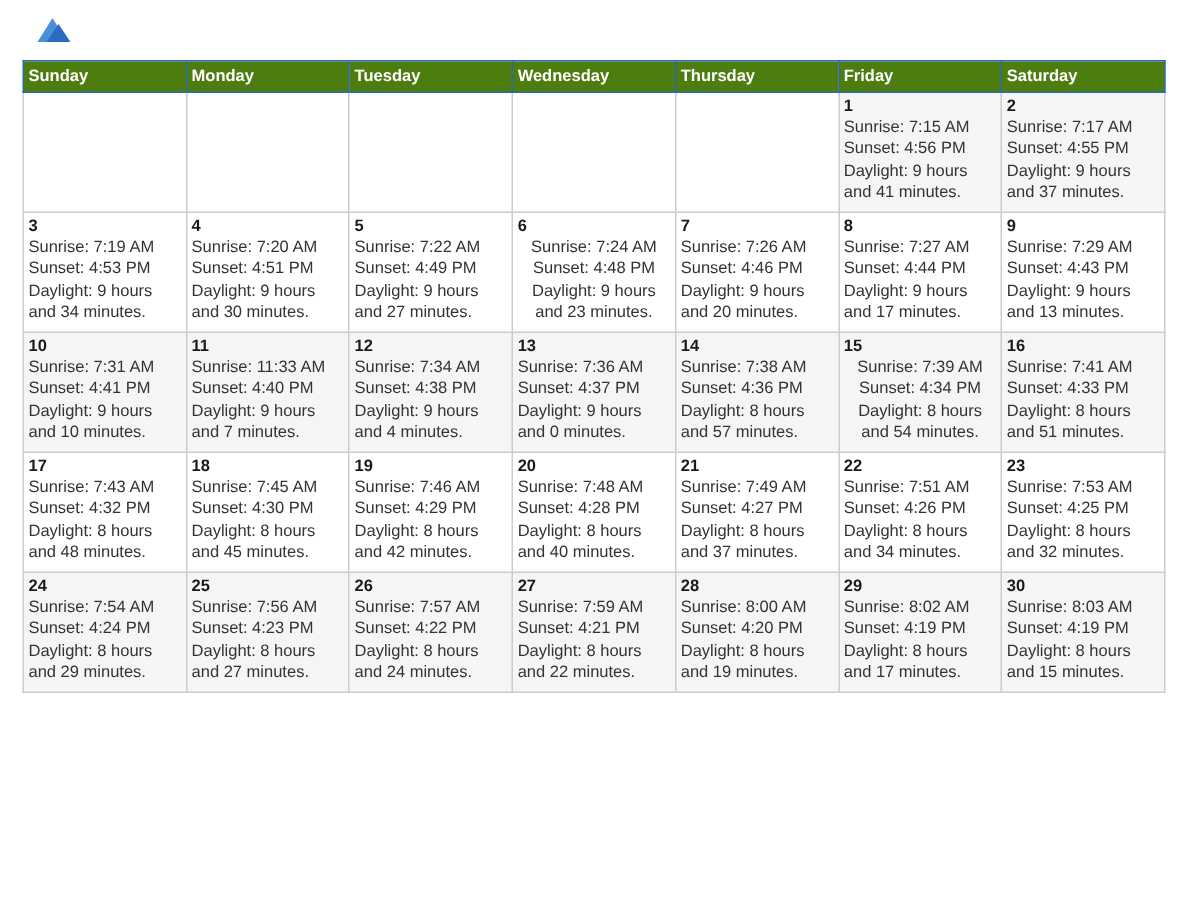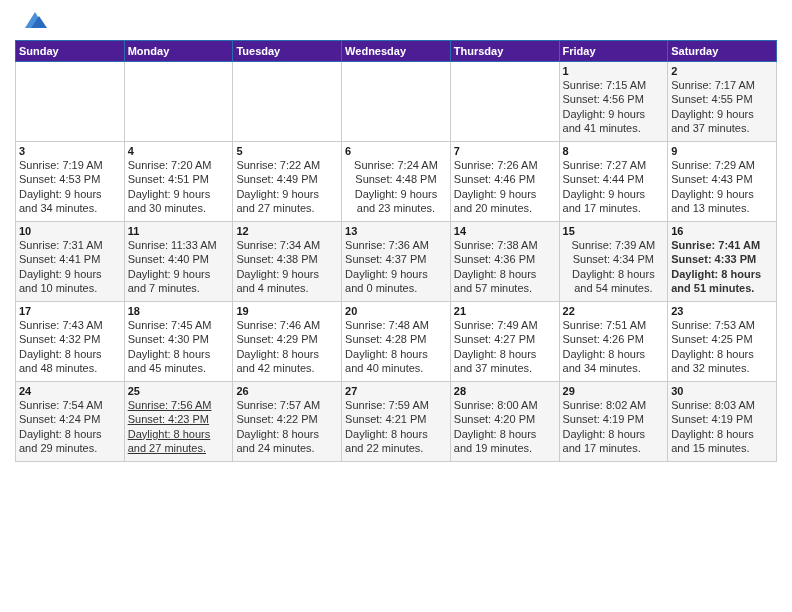--- a/index.html
+++ b/index.html
@@ -36,21 +36,21 @@
     .subtitle {
       font-size: 13px;
       color: #333;
     }
     .calendar {
       width: 100%;
       border-collapse: collapse;
       table-layout: fixed;
     }
     .calendar thead th {
-      background-color: #4c1d95;
+      background-color: #4d7c0f;
       color: #fff;
       font-size: 11px;
       font-weight: bold;
       padding: 4px 3px;
       text-align: left;
       border: 1px solid #2a6aaf;
     }
     .calendar tbody td {
       border: 1px solid #ccc;
       vertical-align: top;
@@ -227,21 +227,21 @@
           </td>
           <td>
             <span class="day-number">15</span>
             <div class="day-info" style="white-space: pre-line; text-align: center;">Sunrise: 7:39 AM
 Sunset: 4:34 PM
 Daylight: 8 hours
 and 54 minutes.</div>
           </td>
           <td>
             <span class="day-number">16</span>
-            <div class="day-info" style="white-space: pre-line; font-weight: bold;">Sunrise: 7:41 AM
+            <div class="day-info" style="white-space: pre-line;">Sunrise: 7:41 AM
 Sunset: 4:33 PM
 Daylight: 8 hours
 and 51 minutes.</div>
           </td>
         </tr>
         <tr>
           <td>
             <span class="day-number">17</span>
             <div class="day-info" style="white-space: pre-line;">Sunrise: 7:43 AM
 Sunset: 4:32 PM
@@ -294,21 +294,21 @@
         <tr>
           <td>
             <span class="day-number">24</span>
             <div class="day-info" style="white-space: pre-line;">Sunrise: 7:54 AM
 Sunset: 4:24 PM
 Daylight: 8 hours
 and 29 minutes.</div>
           </td>
           <td>
             <span class="day-number">25</span>
-            <div class="day-info" style="white-space: pre-line; text-decoration: underline;">Sunrise: 7:56 AM
+            <div class="day-info" style="white-space: pre-line;">Sunrise: 7:56 AM
 Sunset: 4:23 PM
 Daylight: 8 hours
 and 27 minutes.</div>
           </td>
           <td>
             <span class="day-number">26</span>
             <div class="day-info" style="white-space: pre-line;">Sunrise: 7:57 AM
 Sunset: 4:22 PM
 Daylight: 8 hours
 and 24 minutes.</div>

